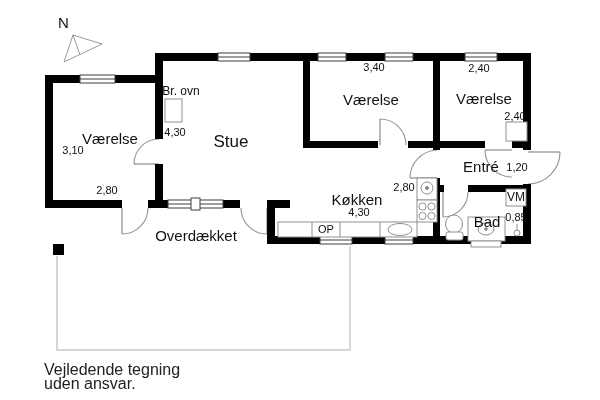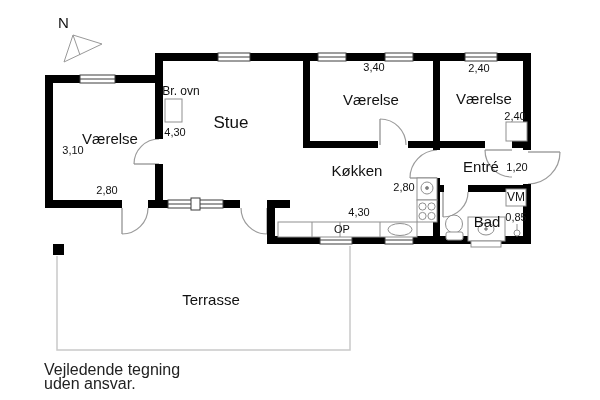--- a/index.html
+++ b/index.html
@@ -177,39 +177,39 @@
 </svg>
 
   <div class="lbl-n" style="left:58px;top:14px;">N</div>
 
   <div class="lbl lbl-room" style="left:110px;top:138px;">Værelse</div>
   <div class="lbl lbl-dim" style="left:73px;top:150px;">3,10</div>
   <div class="lbl lbl-dim" style="left:107px;top:190px;">2,80</div>
 
   <div class="lbl lbl-sm" style="left:181px;top:91px;">Br. ovn</div>
   <div class="lbl lbl-dim" style="left:175px;top:132px;">4,30</div>
-  <div class="lbl lbl-big" style="left:231px;top:123px;">Stue</div>
+  <div class="lbl lbl-big" style="left:231px;top:142px;">Stue</div>
 
   <div class="lbl lbl-room" style="left:371px;top:99px;">Værelse</div>
   <div class="lbl lbl-dim" style="left:374px;top:67px;">3,40</div>
 
   <div class="lbl lbl-room" style="left:484px;top:98px;">Værelse</div>
   <div class="lbl lbl-dim" style="left:479px;top:68px;">2,40</div>
   <div class="lbl lbl-dim" style="left:515px;top:116px;">2,40</div>
 
   <div class="lbl lbl-room" style="left:481px;top:166px;">Entré</div>
   <div class="lbl lbl-dim" style="left:517px;top:167px;">1,20</div>
 
-  <div class="lbl lbl-room" style="left:357px;top:170px;">Køkken</div>
+  <div class="lbl lbl-room" style="left:357px;top:199px;">Køkken</div>
   <div class="lbl lbl-dim" style="left:404px;top:187px;">2,80</div>
   <div class="lbl lbl-dim" style="left:359px;top:212px;">4,30</div>
-  <div class="lbl lbl-dim" style="left:326px;top:229px;margin-left:16px;">OP</div>
+  <div class="lbl lbl-dim" style="left:326px;top:229px;">OP</div>
 
   <div class="lbl lbl-room" style="left:487px;top:209px;margin-top:12px;">Bad</div>
   <div class="lbl lbl-sm" style="left:516px;top:197px;">VM</div>
   <div class="lbl lbl-dim" style="left:516px;top:217px;">0,85</div>
 
-  <div class="lbl lbl-room" style="left:211px;top:299px;">Terrasse</div>
+  <div class="lbl lbl-room" style="left:196px;top:235px;">Overdækket</div>
 
   <div class="lbl-left" style="left:44px;top:361px;">Vejledende tegning</div>
   <div class="lbl-left" style="left:44px;top:375px;">uden ansvar.</div>
 
 </div>
 
 </body></html>

